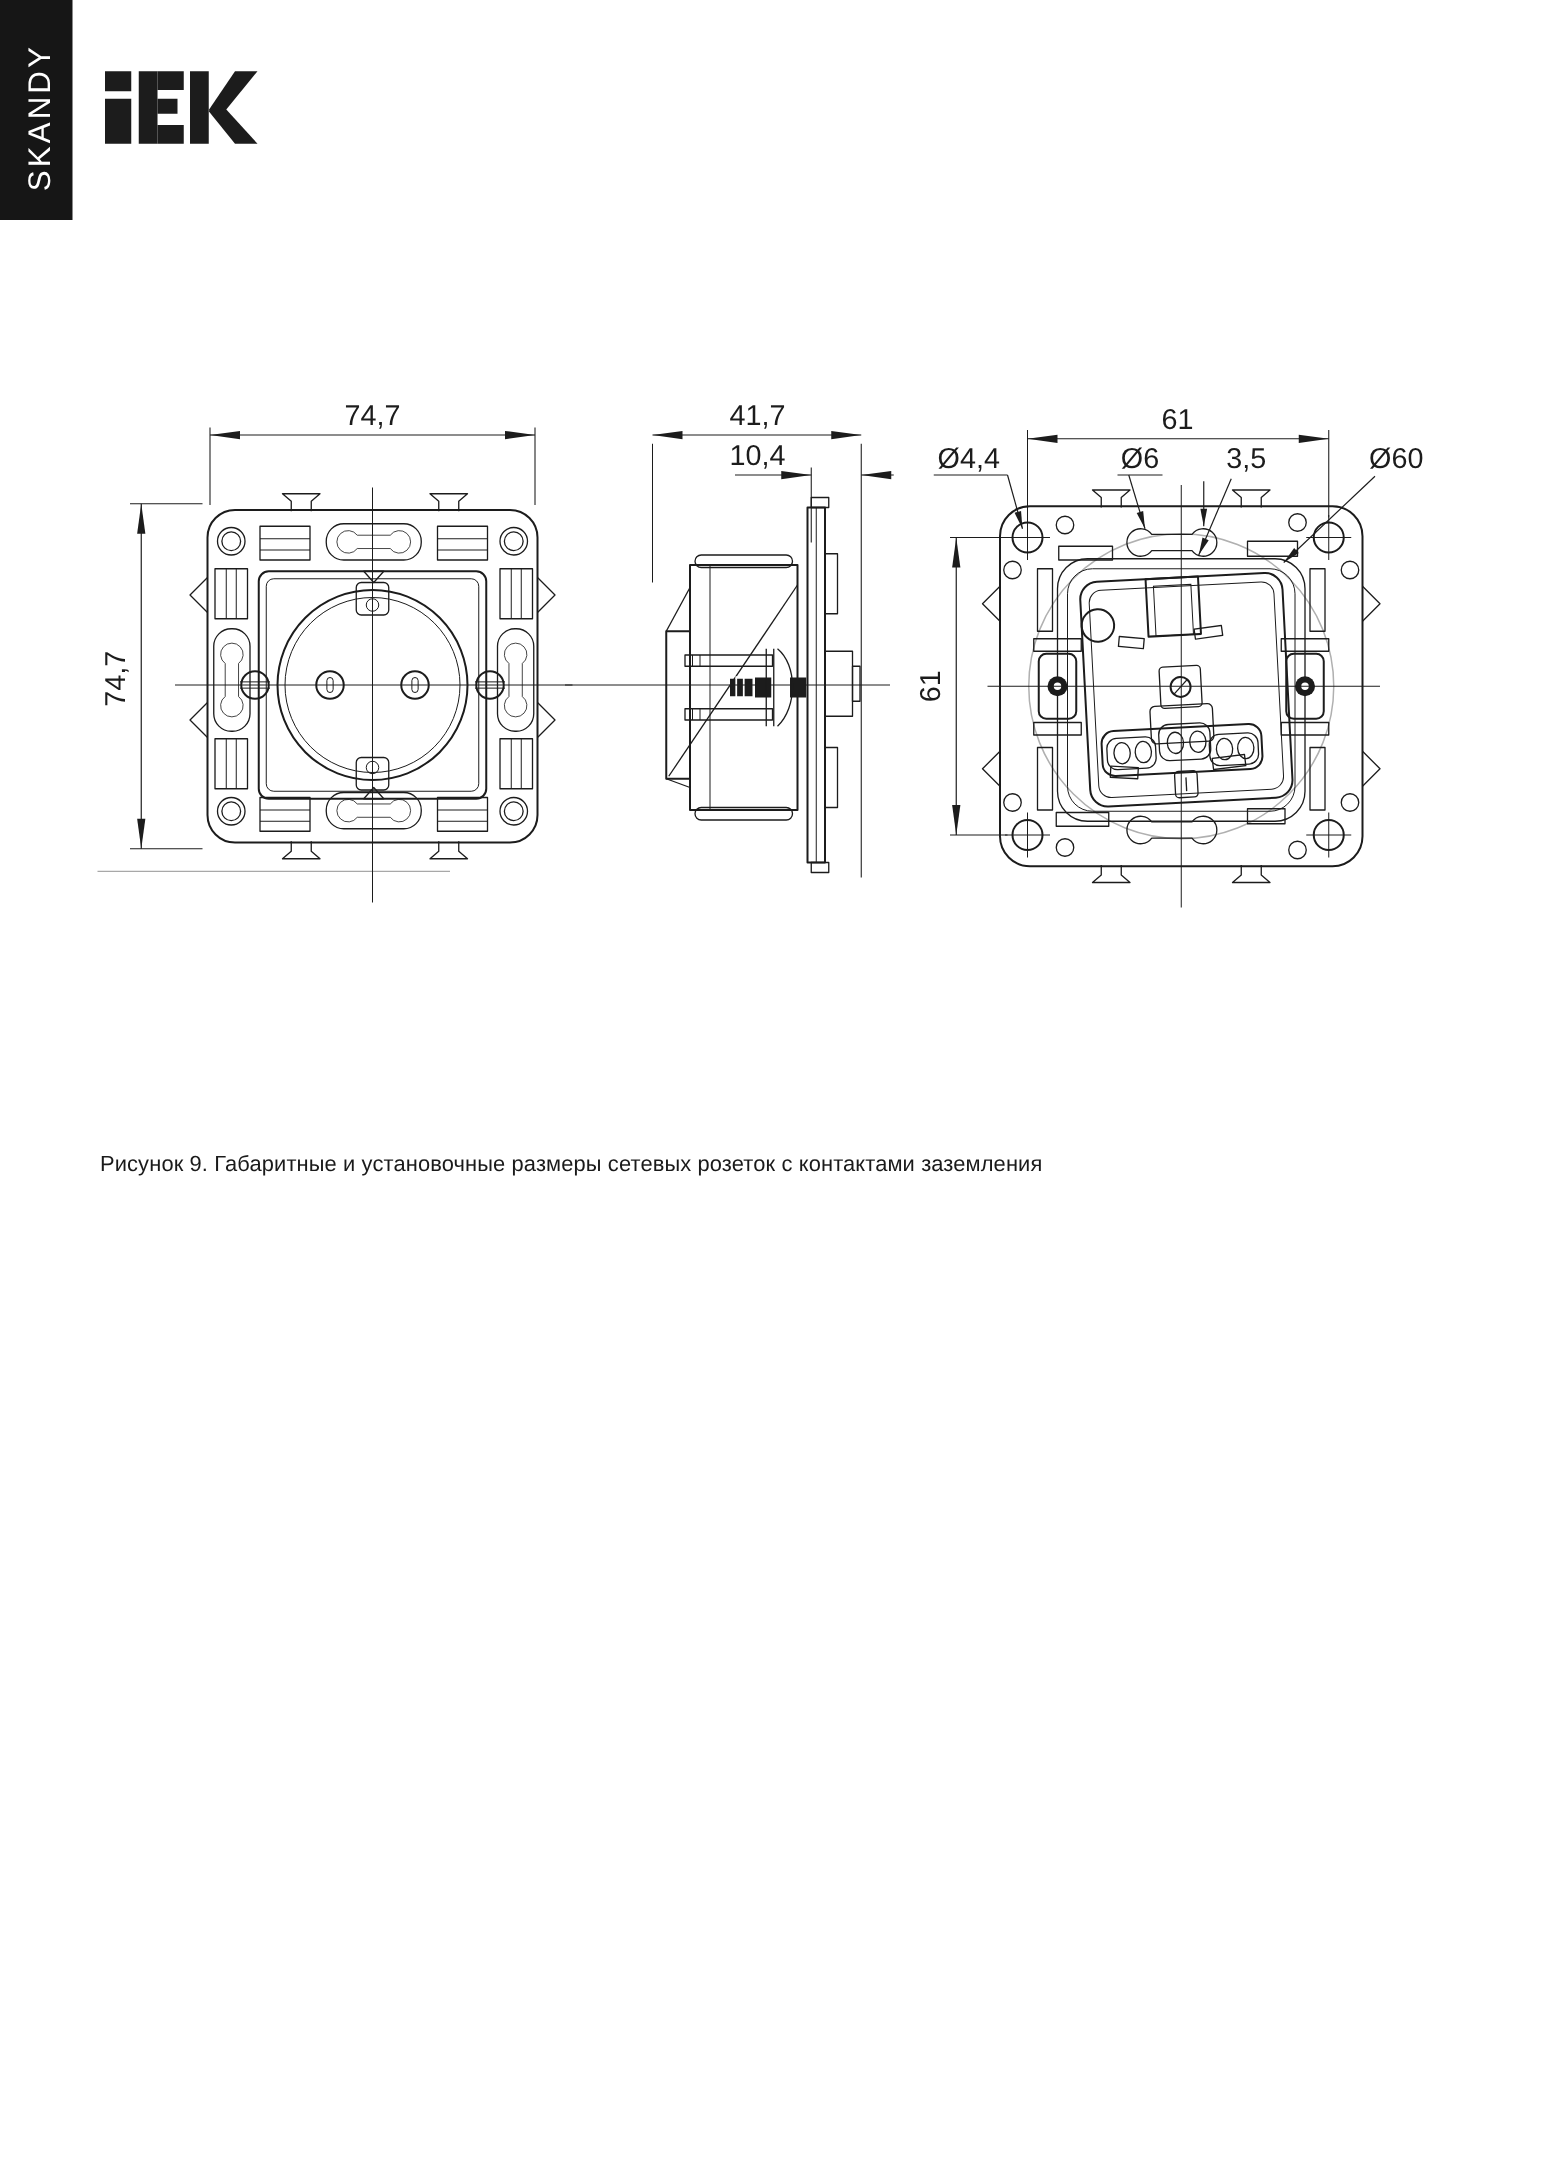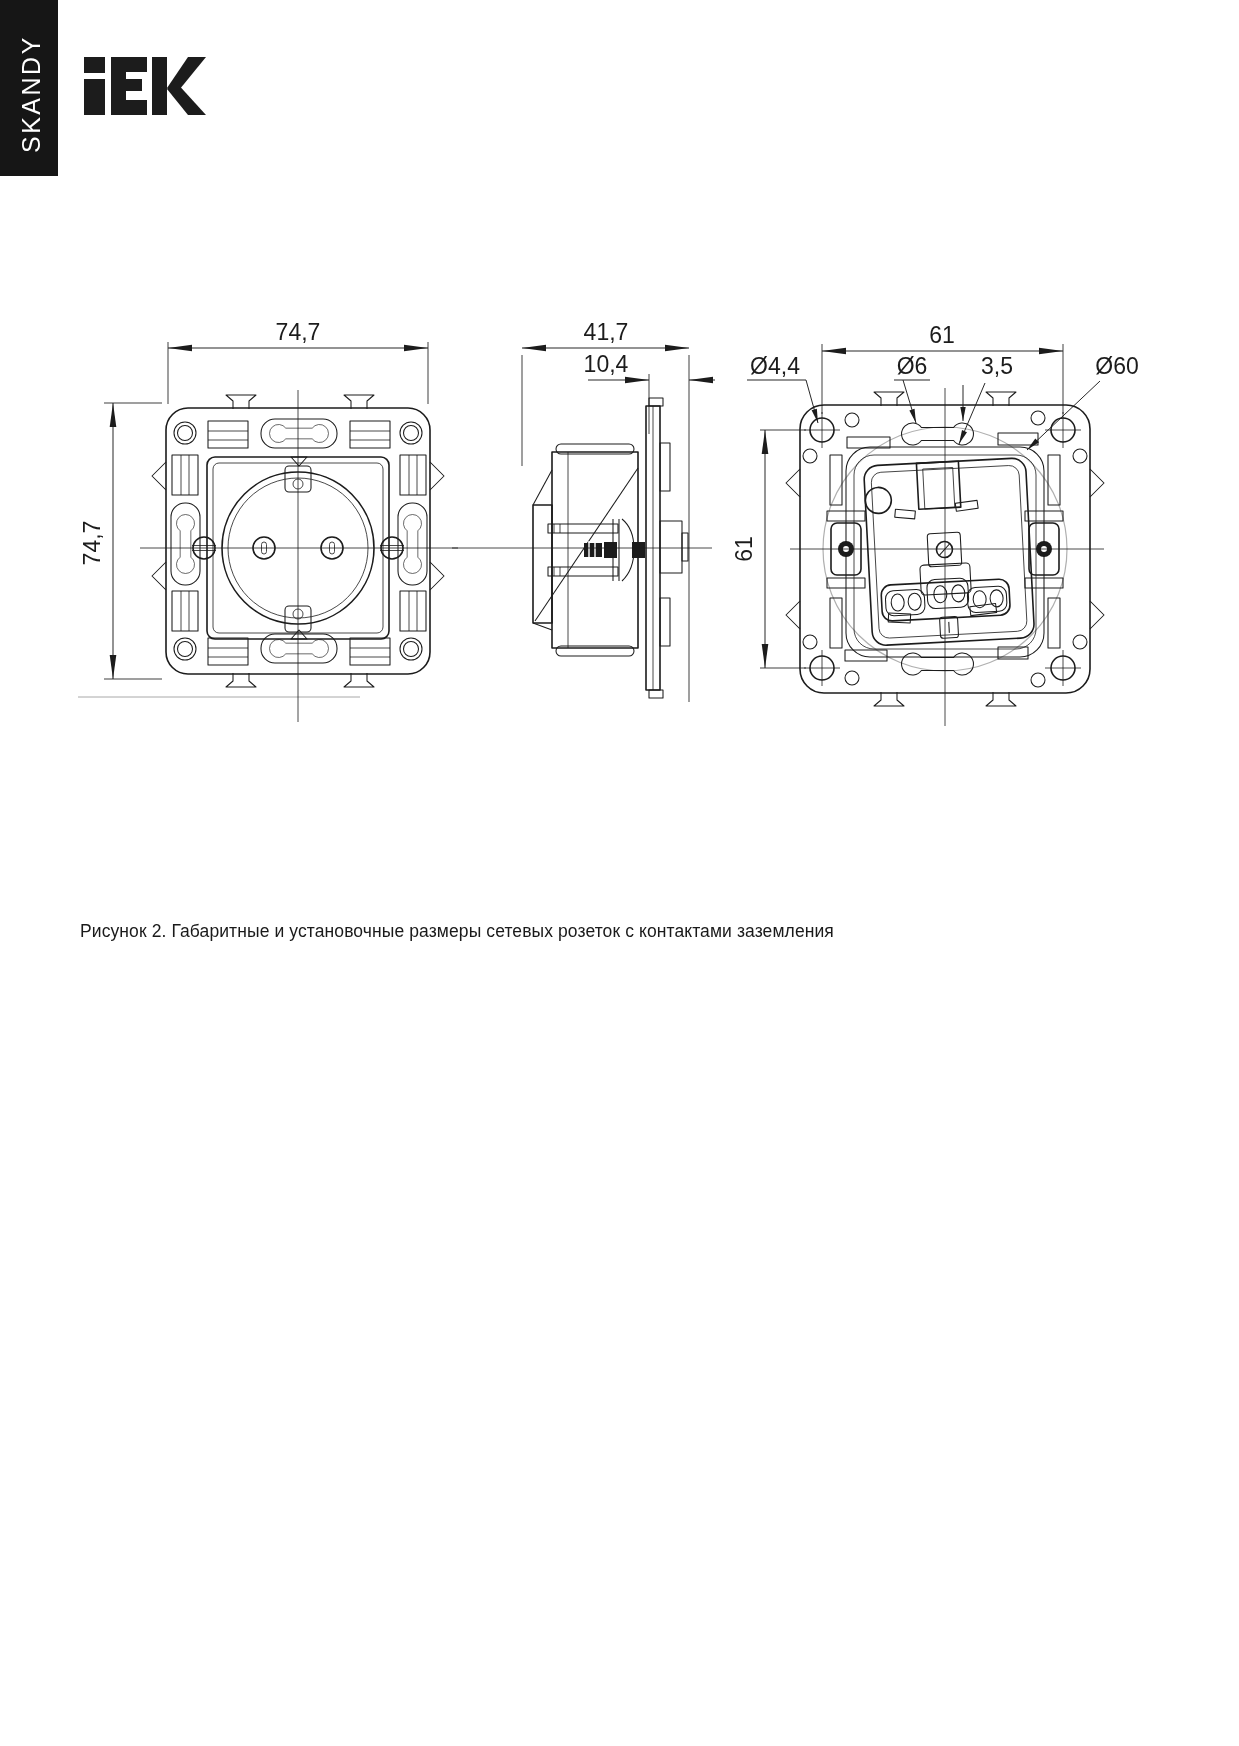--- a/index.html
+++ b/index.html
@@ -323,15 +323,15 @@
       <line x1="985" y1="383" x2="959" y2="444" class="dim" marker-end="url(#arrS)"></line>
       <line x1="963" y1="385" x2="963" y2="421" class="dim" marker-end="url(#arrS)"></line>
       <text x="997" y="374" class="dimtext">3,5</text>
 
       <line x1="1100" y1="381" x2="1027" y2="450" class="dim" marker-end="url(#arrS)"></line>
       <text x="1117" y="374" class="dimtext">Ø60</text>
     </g>
   </g>
 </svg>
 
-<div class="caption">Рисунок 2. Габаритные и установочные размеры сетевых розеток с контактами заземления</div>
+<div class="caption">Рисунок 9. Габаритные и установочные размеры сетевых розеток с контактами заземления</div>
 
 </div>
 
 </body></html>

